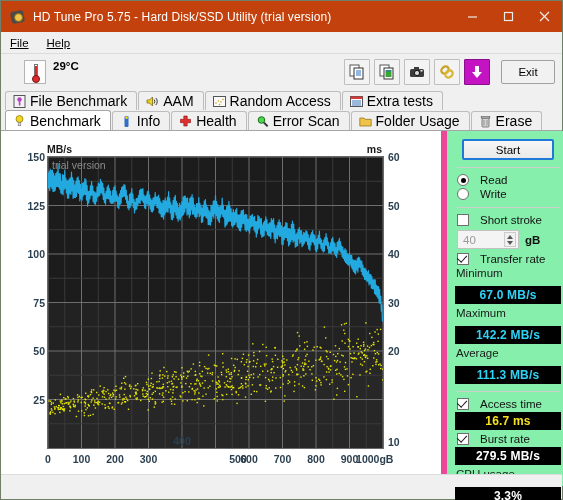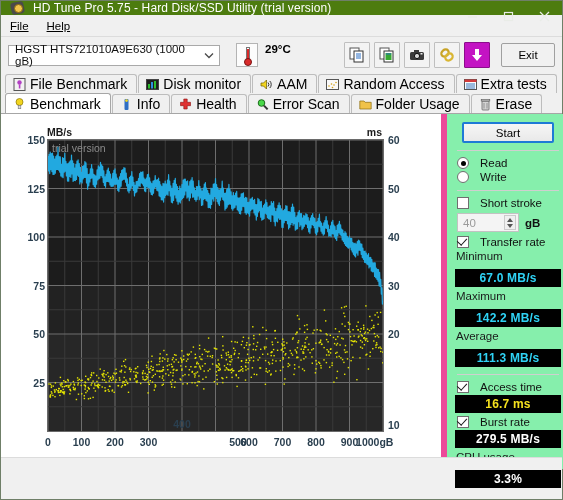--- a/index.html
+++ b/index.html
@@ -11,21 +11,21 @@
     -webkit-font-smoothing:none;
   }
   #app{
     position:relative;width:563px;height:500px;
     background:#f0f0f0;
     border:1px solid #6f7f68;
     box-sizing:border-box;
   }
   
   .titlebar{
-    height:14px;background:#4d7c0f;display:flex;align-items:center;
+    height:31px;background:#c2410c;display:flex;align-items:center;
     position:relative;
   }
   .title-icon{
     width:16px;height:16px;margin-left:9px;margin-right:7px;position:relative;
     flex:0 0 auto;
   }
   .title-icon .disc{
     position:absolute;left:1px;top:2px;width:13px;height:12px;
     background:#4a4a4a;border-radius:3px;transform:rotate(-12deg);
   }
@@ -234,28 +234,20 @@
       </div>
     </div>
   </div>
 
   <div class="menubar">
     <div class="menu-item"><u>File</u></div>
     <div class="menu-item"><u>Help</u></div>
   </div>
 
   <div class="toolbar">
-    <div class="combo">
-      <span>HGST HTS721010A9E630 (1000 gB)</span>
-      <span class="chev">
-        <svg width="10" height="7" viewBox="0 0 10 7">
-            <polyline points="1,1.5 5,5.5 9,1.5" fill="none" stroke="#4a4a4a" stroke-width="1.3"></polyline>
-          </svg>
-      </span>
-    </div>
 
     <div class="temp-wrap">
       <div class="thermo">
         <div class="stem"></div>
           <div class="merc"></div>
           <div class="bulb"></div>
       </div>
       <div class="temp-val">29°C</div>
     </div>
 
@@ -305,29 +297,20 @@
   <div class="tabs-area">
 
     <div class="tabrow row1">
       <div class="tab">
         <svg class="tabicon" viewBox="0 0 13 13">
           <rect x="1" y="0.5" width="11" height="12" fill="#f2f2f2" stroke="#555"></rect>
           <circle cx="6.5" cy="4.5" r="2.2" fill="#b23fc4"></circle>
           <rect x="5.8" y="6.5" width="1.6" height="4" fill="#b23fc4"></rect>
         </svg>
         <span>File Benchmark</span>
-      </div>
-      <div class="tab">
-        <svg class="tabicon" viewBox="0 0 13 13">
-          <rect x="0.5" y="1.5" width="12" height="10" fill="#1f1f1f" stroke="#444"></rect>
-          <rect x="2" y="6" width="2" height="4.5" fill="#2fbf2f"></rect>
-          <rect x="5" y="4" width="2" height="6.5" fill="#2f8fdf"></rect>
-          <rect x="8" y="3" width="2" height="7.5" fill="#2fbf2f"></rect>
-        </svg>
-        <span>Disk monitor</span>
       </div>
       <div class="tab">
         <svg class="tabicon" viewBox="0 0 13 13">
           <polygon points="1,5 3.5,5 6.5,2 6.5,11 3.5,8 1,8" fill="#f2d520" stroke="#6a5a00" stroke-width="0.7"></polygon>
           <path d="M8,4.5 A3,3 0 0 1 8,8.5" fill="none" stroke="#333" stroke-width="1"></path>
           <path d="M9.8,3 A5,5 0 0 1 9.8,10" fill="none" stroke="#333" stroke-width="1"></path>
         </svg>
         <span>AAM</span>
       </div>
       <div class="tab">

